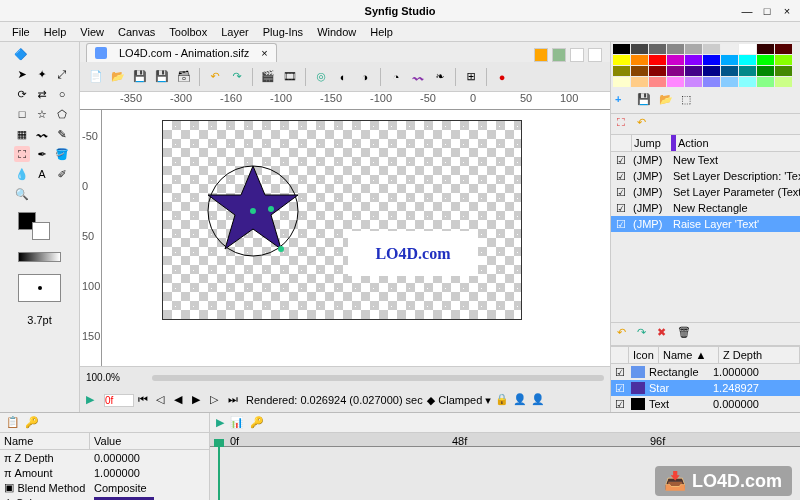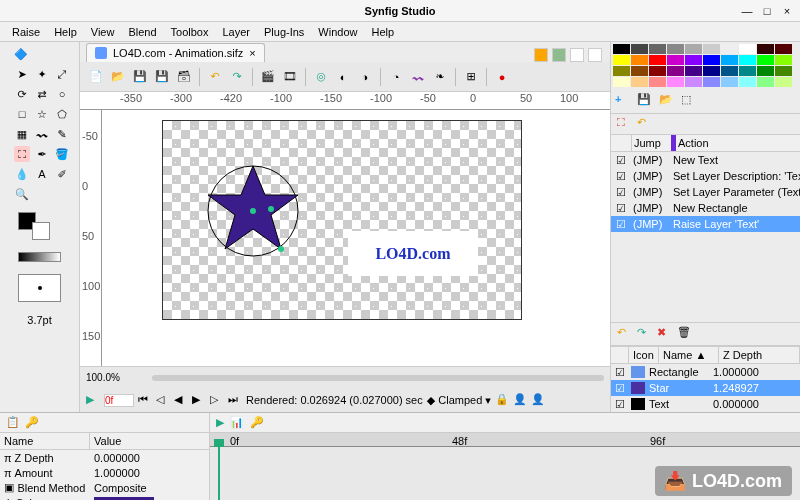--- a/index.html
+++ b/index.html
@@ -16,21 +16,21 @@
 .tool-grid .t { width: 16px; height: 16px; display: flex; align-items: center; justify-content: center; cursor: pointer; border-radius: 2px; }
 .color-sw { margin-top: 6px; position: relative; height: 32px; }
 .sw-fg { width: 18px; height: 18px; background: #000; border: 1px solid #888; position: absolute; top: 0; left: 4px; }
 .sw-bg { width: 18px; height: 18px; background: #fff; border: 1px solid #888; position: absolute; top: 10px; left: 18px; }
 .grad { height: 10px; background: linear-gradient(to right, #000, #fff); margin: 4px; border: 1px solid #888; }
 .stroke-prev { height: 28px; background: #fff; border: 1px solid #888; margin: 4px; display: flex; align-items: center; justify-content: center; }
 .stroke-prev .dot { width: 4px; height: 4px; background: #000; border-radius: 50%; }
 .stroke-val { text-align: center; margin-top: 4px; }
 .center { flex: 1; display: flex; flex-direction: column; }
 .tabs { height: 20px; background: #ececec; display: flex; align-items: end; padding-left: 6px; }
-.tab { padding: 3px 8px; background: #f7f7f7; border: 1px solid #bbb; border-bottom: none; border-radius: 3px 3px 0 0; display: flex; align-items: center; gap: 6px; }
+.tab { padding: 3px 8px; background: #f7f7f7; border: 1px solid #bbb; border-bottom: none; border-radius: 3px 3px 0 0; display: flex; align-items: center; gap: 12px; }
 .tab .doc-icon { width: 12px; height: 12px; background: #5e9aff; border-radius: 2px; }
 .tab .close { cursor: pointer; }
 .tabs-right { margin-left: auto; display: flex; gap: 4px; padding-right: 8px; }
 .tabs-right .ic { width: 14px; height: 14px; border: 1px solid #ccc; background: #fff; cursor: pointer; }
 .tb2 { height: 30px; background: #e8e8e8; display: flex; align-items: center; padding: 0 6px; gap: 2px; border-bottom: 1px solid #ccc; }
 .tb2 .b { width: 20px; height: 20px; display: flex; align-items: center; justify-content: center; border-radius: 2px; cursor: pointer; }
 .tb2 .sep { width: 1px; height: 18px; background: #bbb; margin: 0 3px; }
 .ruler-h { height: 18px; background: #fff; border-bottom: 1px solid #999; display: flex; position: relative; font-size: 9px; color: #555; overflow: hidden; }
 .ruler-h div { position: absolute; }
 .canvas-area { flex: 1; display: flex; background: #fff; position: relative; overflow: hidden; }
@@ -97,24 +97,24 @@
 <div class="titlebar">
   <span class="title">Synfig Studio</span>
   <div class="ctrls">
     <span>—</span>
     <span>□</span>
     <span>×</span>
   </div>
 </div>
 
 <div class="menubar">
-    <span class="item">Raise</span>
+    <span class="item">File</span>
     <span class="item">Help</span>
     <span class="item">View</span>
-    <span class="item">Blend</span>
+    <span class="item">Canvas</span>
     <span class="item">Toolbox</span>
     <span class="item">Layer</span>
     <span class="item">Plug-Ins</span>
     <span class="item">Window</span>
     <span class="item">Help</span>
   </div>
 
 <div class="app-body">
   <div class="tools">
     <div style="height:16px;display:flex;align-items:center">
@@ -187,21 +187,21 @@
       <div class="b" style="color:#83a">〰</div>
       <div class="b">❧</div>
       <div class="sep"></div>
       <div class="b">⊞</div>
       <div class="sep"></div>
       <div class="b" style="color:#d00">●</div>
     </div>
     <div class="ruler-h">
         <div style="left: 40px;">-350</div>
         <div style="left: 90px;">-300</div>
-        <div style="left: 140px;">-420</div>
+        <div style="left: 140px;">-160</div>
         <div style="left: 190px;">-100</div>
         <div style="left: 240px;">-150</div>
         <div style="left: 290px;">-100</div>
         <div style="left: 340px;">-50</div>
         <div style="left: 390px;">0</div>
         <div style="left: 440px;">50</div>
         <div style="left: 480px;">100</div>
       </div>
     <div class="canvas-area">
       <div class="ruler-v">

